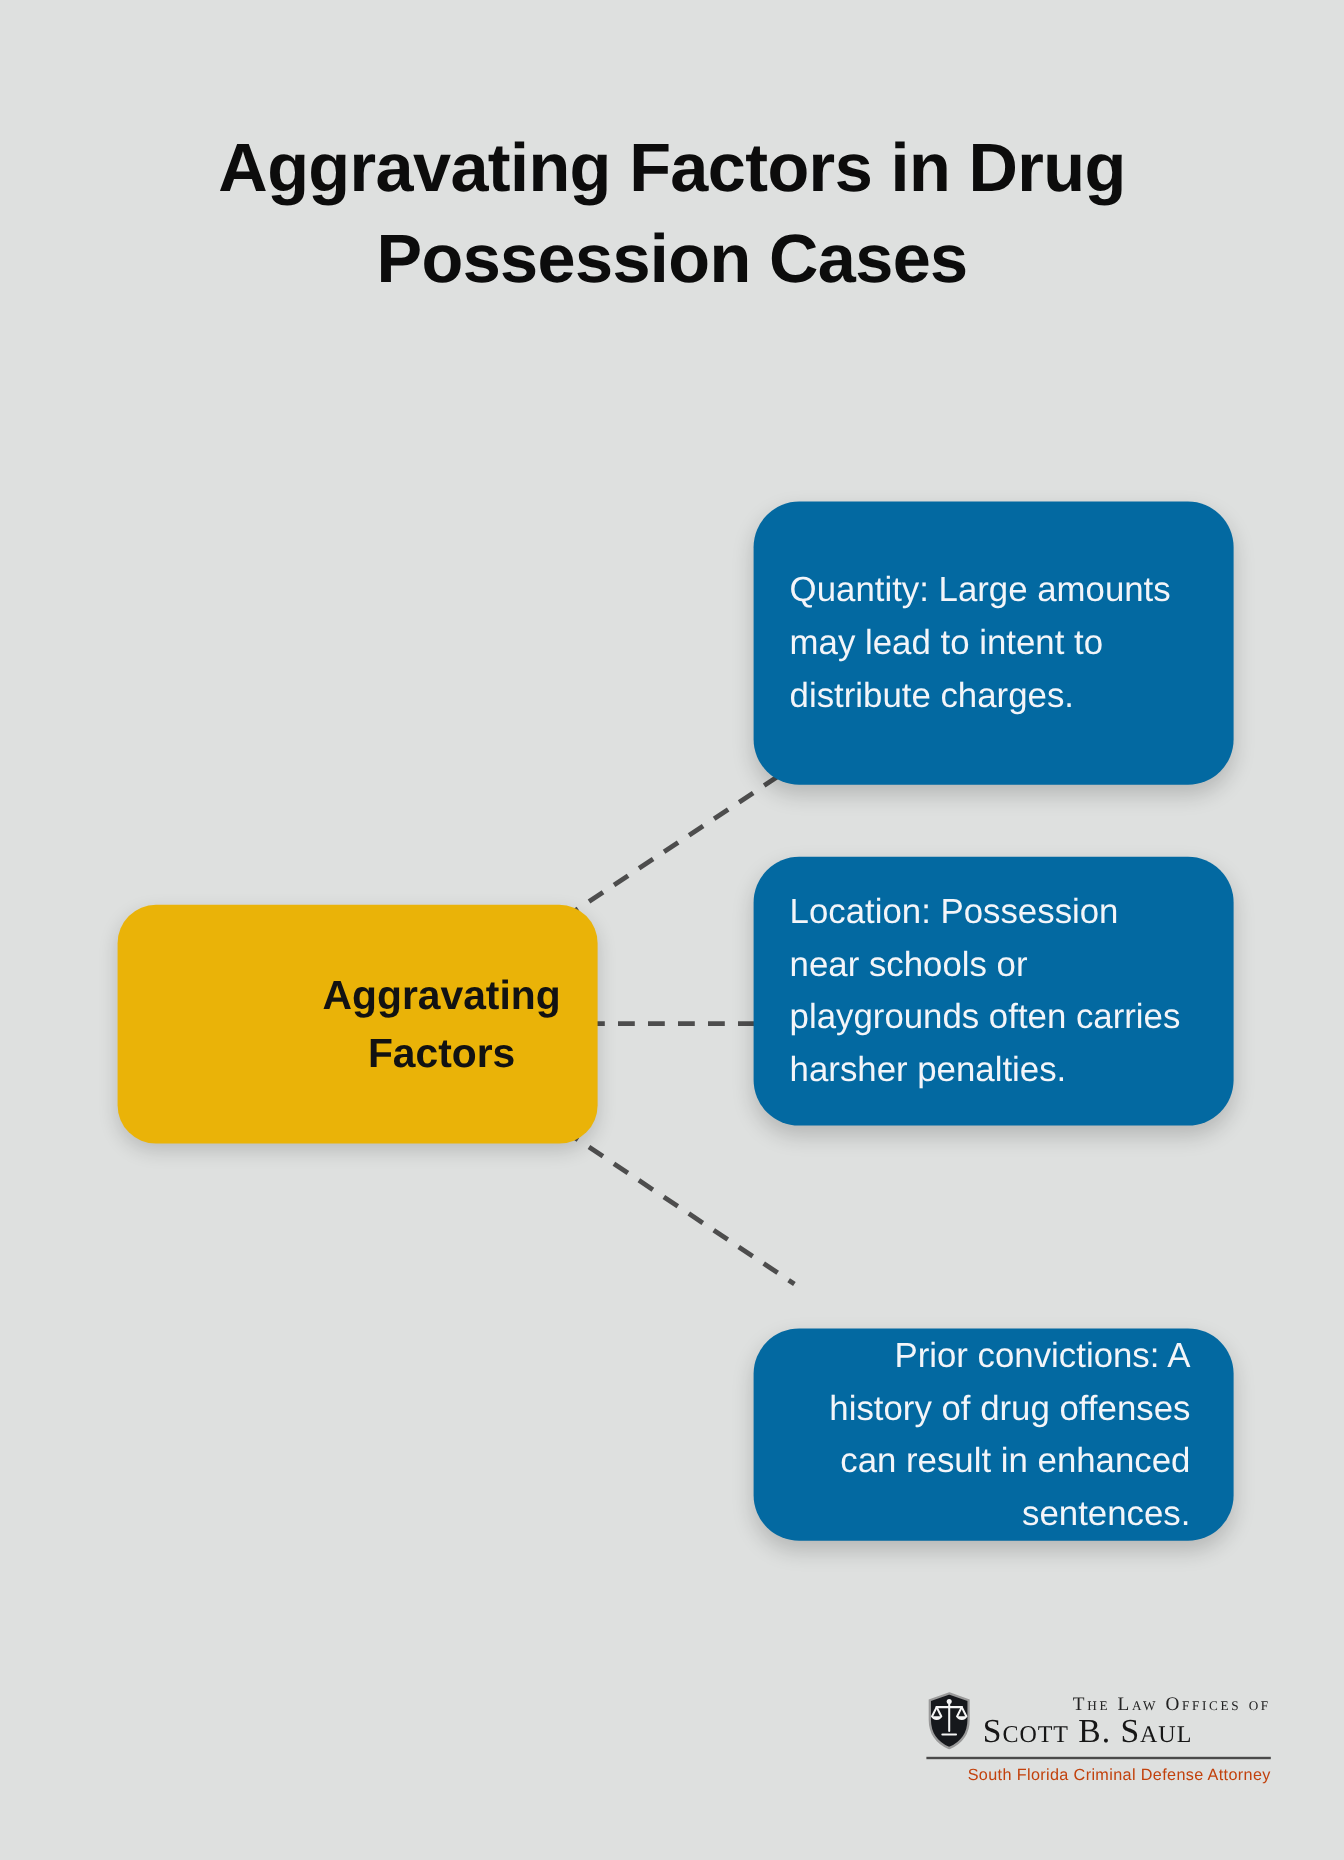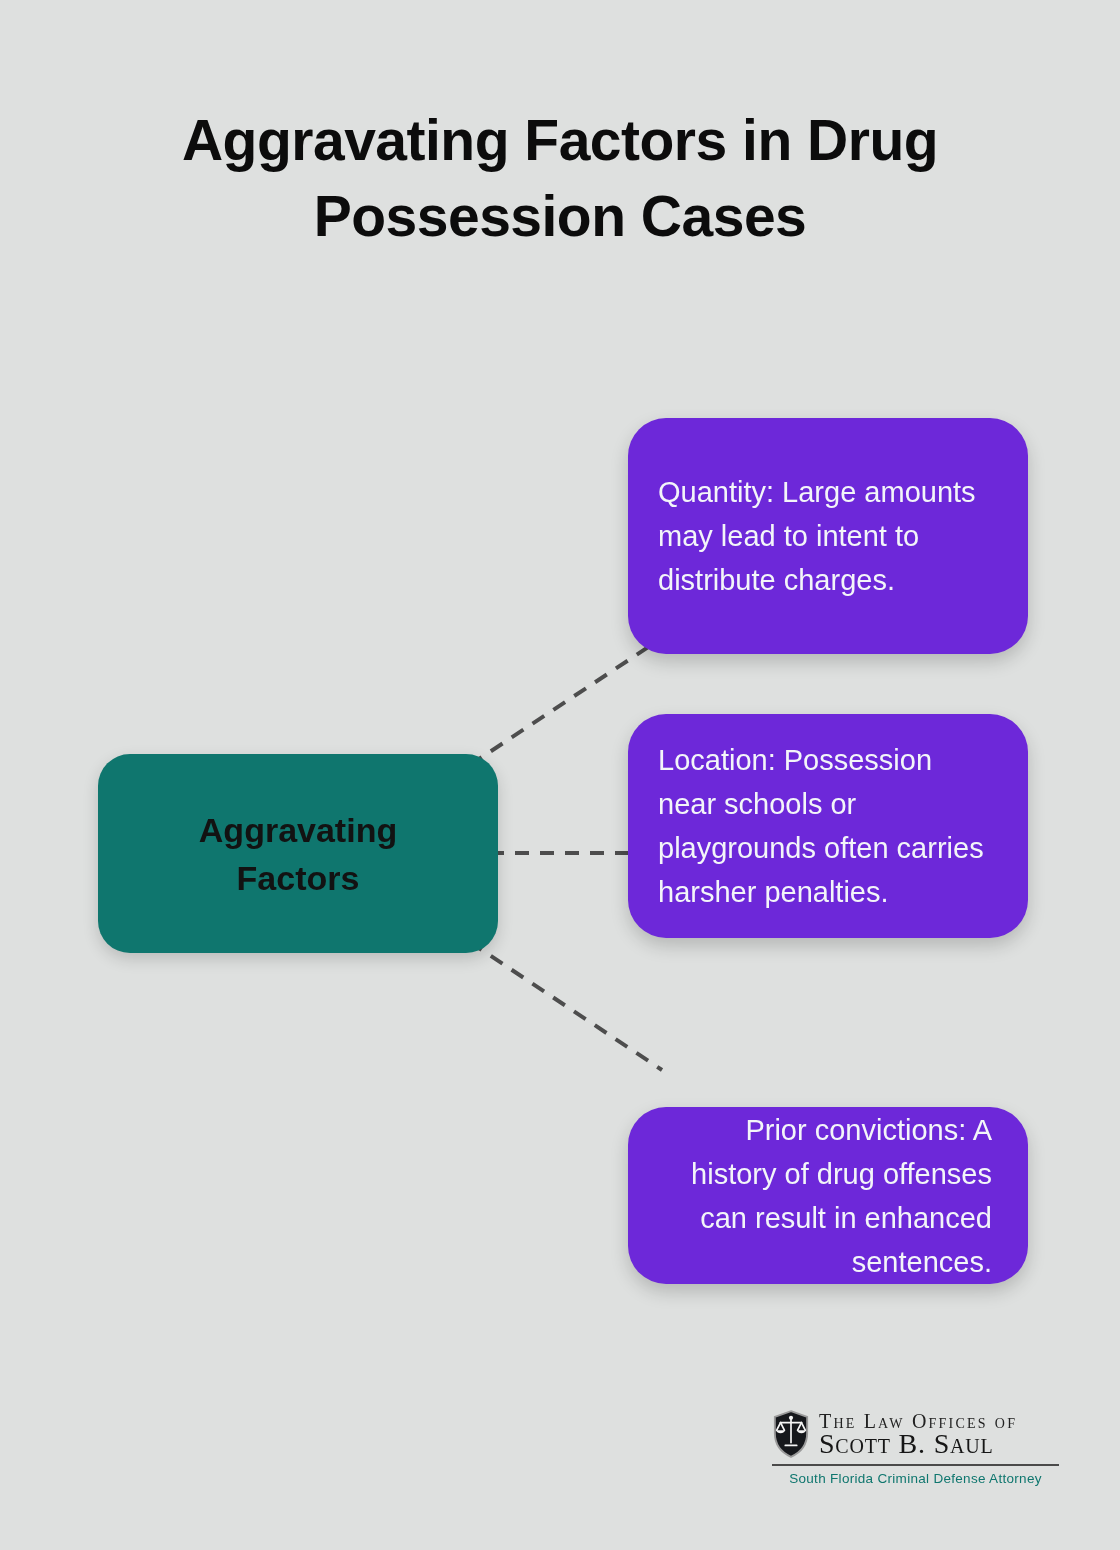--- a/index.html
+++ b/index.html
@@ -39,42 +39,42 @@
     stroke: #4d4d4d;
     stroke-width: 4;
     stroke-dasharray: 14 11;
   }
 
   
   .center-node {
     position: absolute;
     left: 98px; top: 754px;
     width: 400px; height: 199px;
-    background: #0f766e;
+    background: #eab308;
     border-radius: 32px;
     box-shadow: 0 6px 16px rgba(0,0,0,0.16);
-    display: flex; align-items: center; justify-content: center;
+    display: flex; align-items: center; justify-content: flex-end;
     z-index: 2;
   }
   .center-node .node-label {
     display: block;
     width: 260px;
     text-align: center;
     font-size: 34px;
     font-weight: bold;
     line-height: 48px;
     color: #121212;
   }
 
   
   .factor-box {
     position: absolute;
     left: 628px;
     width: 400px;
-    background: #6d28d9;
+    background: #0369a1;
     border-radius: 38px;
     box-shadow: 0 8px 18px rgba(0,0,0,0.18);
     color: #f3f5f9;
     display: flex; align-items: center;
     z-index: 2;
   }
   .factor-box p {
     margin: 0;
     padding: 0 36px 0 30px;
     font-size: 29px;
@@ -96,47 +96,48 @@
   .logo-row {
     display: flex;
     align-items: center;
     gap: 9px;
   }
   .logo-shield { flex: 0 0 auto; display: block; }
   .logo-text { flex: 1 1 auto; }
   .logo-prefix {
     font-family: "Liberation Serif", serif;
     font-variant: small-caps;
-    font-size: 20px;
+    font-size: 16px;
     letter-spacing: 2.2px;
     line-height: 20px;
     color: #222222;
     white-space: nowrap;
+    text-align: right;
   }
   .logo-name {
     font-family: "Liberation Serif", serif;
     font-variant: small-caps;
     font-weight: normal;
     font-size: 28px;
     letter-spacing: 0.8px;
     line-height: 26px;
     color: #161616;
     white-space: nowrap;
   }
   .logo-divider {
     height: 2px;
     background: #4a4a4a;
     margin-top: 6px;
   }
   .logo-tagline {
     margin-top: 5px;
-    text-align: center;
+    text-align: right;
     font-size: 13.5px;
     letter-spacing: 0.3px;
-    color: #0f766e;
+    color: #c2410c;
     white-space: nowrap;
   }
 </style>
 </head>
 <body>
 
 <div class="canvas">
 
   <h1 class="title">Aggravating Factors in Drug Possession Cases</h1>
 

